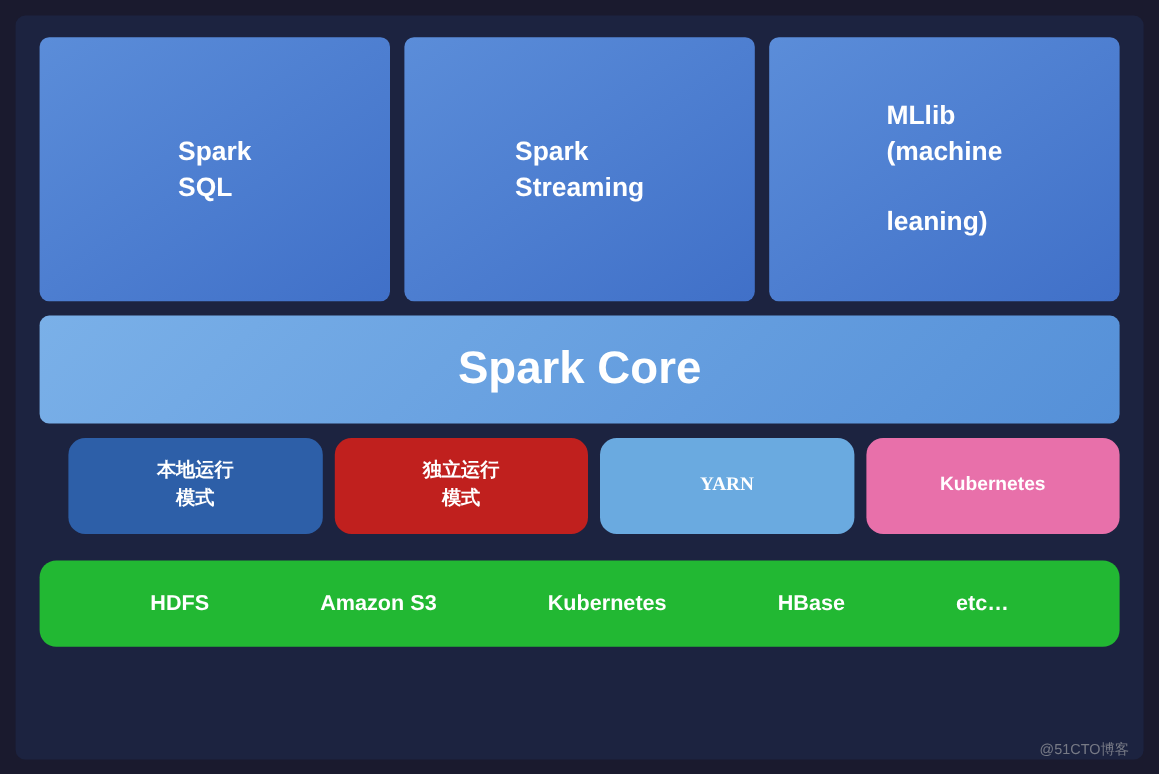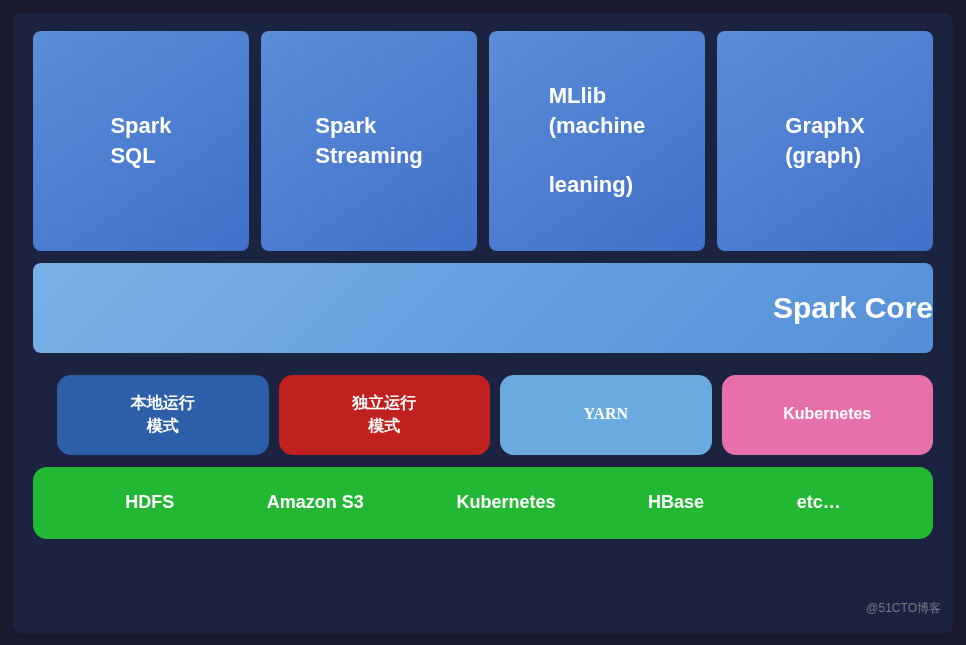--- a/index.html
+++ b/index.html
@@ -49,32 +49,32 @@
       line-height: 1.35;
     }
 
     
     .core-row {
       height: 90px;
       background: linear-gradient(135deg, #7ab0e8, #5590d8);
       border-radius: 8px;
       display: flex;
       align-items: center;
-      justify-content: flex-end;
+      justify-content: center;
       color: white;
-      font-size: 30px;
+      font-size: 38px;
       font-weight: bold;
     }
 
     
     .cluster-row {
       display: flex;
       gap: 10px;
       height: 90px;
-      align-items: flex-end;
+      align-items: flex-start;
       margin-left: 24px;
     }
 
     .cluster-box {
       flex: 1;
       height: 80px;
       border-radius: 14px;
       display: flex;
       align-items: center;
       justify-content: center;
@@ -115,43 +115,40 @@
       align-items: center;
       justify-content: space-around;
       padding: 0 46px;
       color: white;
       font-size: 18px;
       font-weight: bold;
     }
 
     .watermark {
       position: absolute;
-      bottom: 16px;
+      bottom: 0;
       right: 12px;
       color: rgba(180, 180, 180, 0.6);
       font-size: 12px;
     }
   </style>
 </head>
 <body>
 
 <div class="diagram">
 
   <div class="top-row">
     <div class="top-box">
       <span>Spark<br>SQL</span>
     </div>
     <div class="top-box">
       <span>Spark<br>Streaming</span>
     </div>
     <div class="top-box">
       <span>MLlib<br>(machine<br><br>leaning)</span>
-    </div>
-    <div class="top-box">
-      <span>GraphX<br>(graph)</span>
     </div>
   </div>
 
   <div class="core-row">
     <span>Spark Core</span>
   </div>
 
   <div class="cluster-row">
     <div class="cluster-box local">
       <span>本地运行<br>模式</span>

